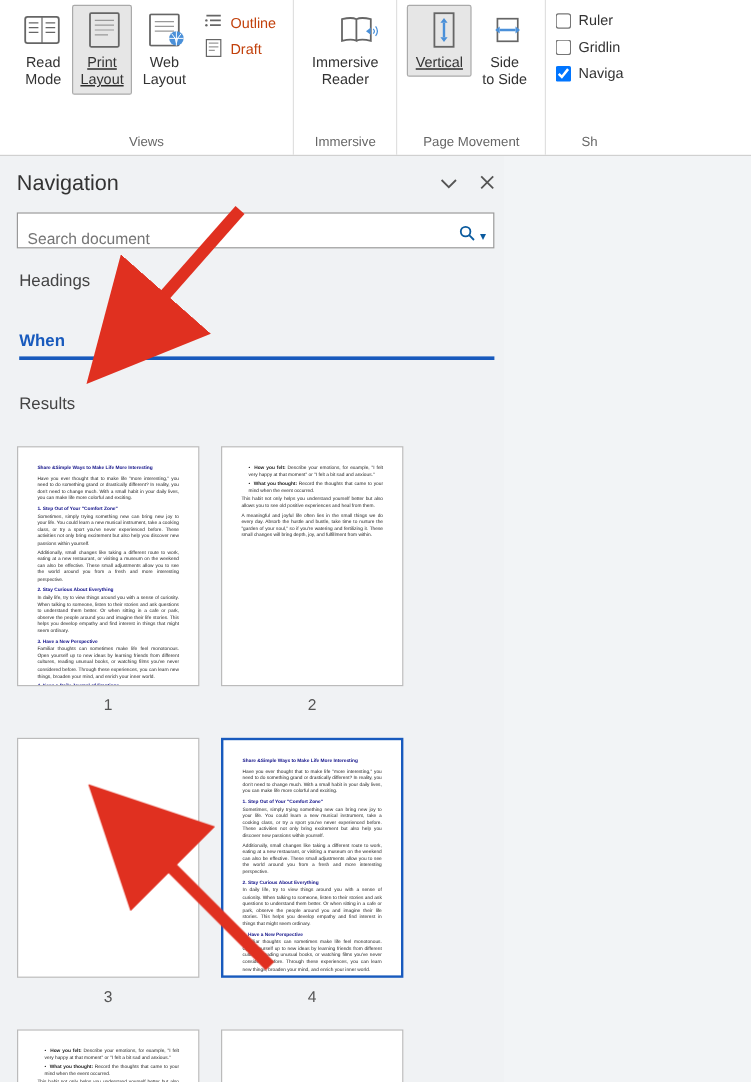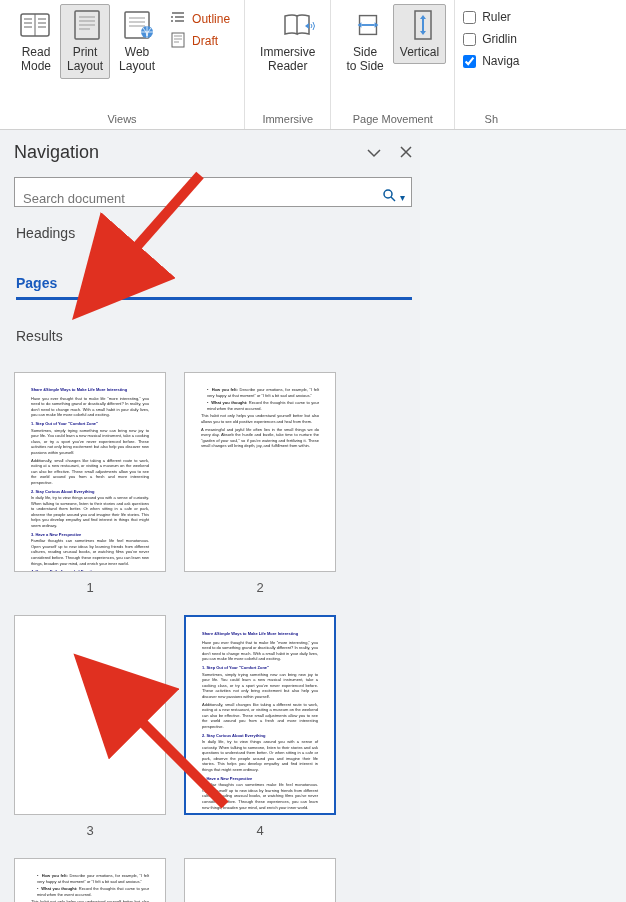--- a/index.html
+++ b/index.html
@@ -3,21 +3,21 @@
 <meta charset="utf-8">
 <style>
 * { box-sizing: border-box; margin: 0; padding: 0; font-family: 'Segoe UI', sans-serif; }
 body { width: 626px; height: 902px; background: #fff; overflow: hidden; position: relative; }
 
 .ribbon { display: flex; border-bottom: 1px solid #d0d0d0; height: 130px; background: #fff; }
 .ribbon-group { display: flex; flex-direction: column; align-items: center; padding: 4px 8px 2px; border-right: 1px solid #e0e0e0; }
 .ribbon-group:last-child { border-right: none; }
 .ribbon-buttons { display: flex; flex: 1; align-items: flex-start; gap: 2px; }
 .big-btn { display: flex; flex-direction: column; align-items: flex-end; justify-content: flex-start; padding: 4px 6px; min-width: 50px; cursor: pointer; border: 1px solid transparent; border-radius: 2px; }
-.big-btn.active { background: #e6e6e6; border-color: #aaa; }
+.big-btn.active { background: #e6e6e6; border-color: #aaa; text-decoration: underline; }
 .big-btn .icon { width: 32px; height: 32px; margin-bottom: 4px; display: flex; align-items: center; justify-content: center; }
 .big-btn .label { font-size: 12px; text-align: center; line-height: 1.2; color: #333; }
 .small-btns { display: flex; flex-direction: column; gap: 2px; padding-top: 4px; }
 .small-btn { display: flex; align-items: flex-end; gap: 6px; padding: 2px 6px; cursor: pointer; font-size: 12px; color: #c2410c; }
 .small-btn .icon { width: 16px; height: 16px; }
 .group-label { font-size: 11px; color: #666; padding: 2px 0; }
 .check-item { display: flex; align-items: center; gap: 6px; font-size: 12px; color: #333; padding: 2px 0; cursor: pointer; }
 .check-item input { width: 13px; height: 13px; }
 .show-group .ribbon-buttons { flex-direction: column; align-items: flex-start; padding-top: 4px; gap: 4px; }
 
@@ -144,40 +144,40 @@
         </div>
         <div class="label" style="white-space:pre-line">Immersive
 Reader</div>
       </div>
     </div>
     <div class="group-label">Immersive</div>
   </div>
 
   <div class="ribbon-group">
     <div class="ribbon-buttons">
+      <div class="big-btn active">
+        <div class="icon">
+          <svg width="28" height="32" viewBox="0 0 28 32">
+              <rect x="6" y="2" width="16" height="28" fill="none" stroke="#666" stroke-width="1.5"></rect>
+              <path d="M14 6 l-3 4 h6 z M14 26 l-3 -4 h6 z" fill="#4a90d9"></path>
+              <line x1="14" y1="10" x2="14" y2="22" stroke="#4a90d9" stroke-width="2"></line>
+            </svg>
+        </div>
+        <div class="label">Vertical</div>
+      </div>
       <div class="big-btn">
         <div class="icon">
           <svg width="34" height="28" viewBox="0 0 34 28">
               <rect x="8" y="4" width="18" height="20" fill="none" stroke="#666" stroke-width="1.5"></rect>
               <path d="M6 14 l4 -3 v6 z M28 14 l-4 -3 v6 z" fill="#4a90d9"></path>
               <line x1="10" y1="14" x2="24" y2="14" stroke="#4a90d9" stroke-width="2"></line>
             </svg>
         </div>
         <div class="label" style="white-space:pre-line">Side
 to Side</div>
-      </div>
-      <div class="big-btn active">
-        <div class="icon">
-          <svg width="28" height="32" viewBox="0 0 28 32">
-              <rect x="6" y="2" width="16" height="28" fill="none" stroke="#666" stroke-width="1.5"></rect>
-              <path d="M14 6 l-3 4 h6 z M14 26 l-3 -4 h6 z" fill="#4a90d9"></path>
-              <line x1="14" y1="10" x2="14" y2="22" stroke="#4a90d9" stroke-width="2"></line>
-            </svg>
-        </div>
-        <div class="label">Vertical</div>
       </div>
     </div>
     <div class="group-label">Page Movement</div>
   </div>
 
   <div class="ribbon-group show-group">
     <div class="ribbon-buttons">
       <label class="check-item">
         <input type="checkbox" style="">
         <span>Ruler</span>
@@ -216,21 +216,21 @@
               <circle cx="6" cy="6" r="4" fill="none" stroke="#0a5a9e" stroke-width="1.5"></circle>
               <line x1="9" y1="9" x2="13" y2="13" stroke="#0a5a9e" stroke-width="1.5"></line>
             </svg></span>
         <span class="chev">▾</span>
       </div>
     </div>
   </div>
 
   <div class="tabs">
     <div class="tab">Headings</div>
-    <div class="tab active">Pages</div>
+    <div class="tab active">When</div>
     <div class="tab">Results</div>
   </div>
 
   <div class="thumbs">
 
     <div class="thumb-wrap">
       <div class="thumb">
         <div class="thumb-content">
           <div class="title">Share &amp;Simple Ways to Make Life More Interesting</div>
           <p>Have you ever thought that to make life "more interesting," you need to do something grand or drastically different? In reality, you don't need to change much. With a small habit in your daily lives, you can make life more colorful and exciting.</p>

